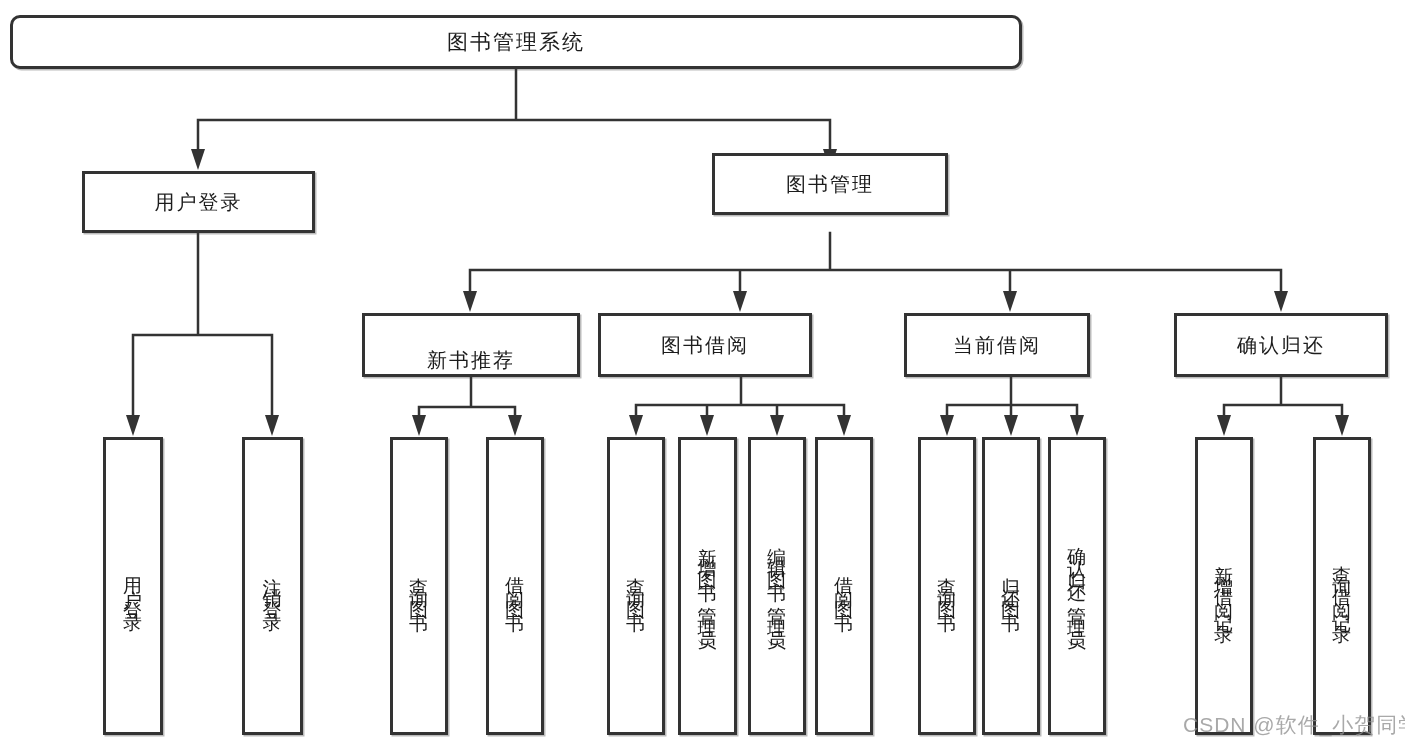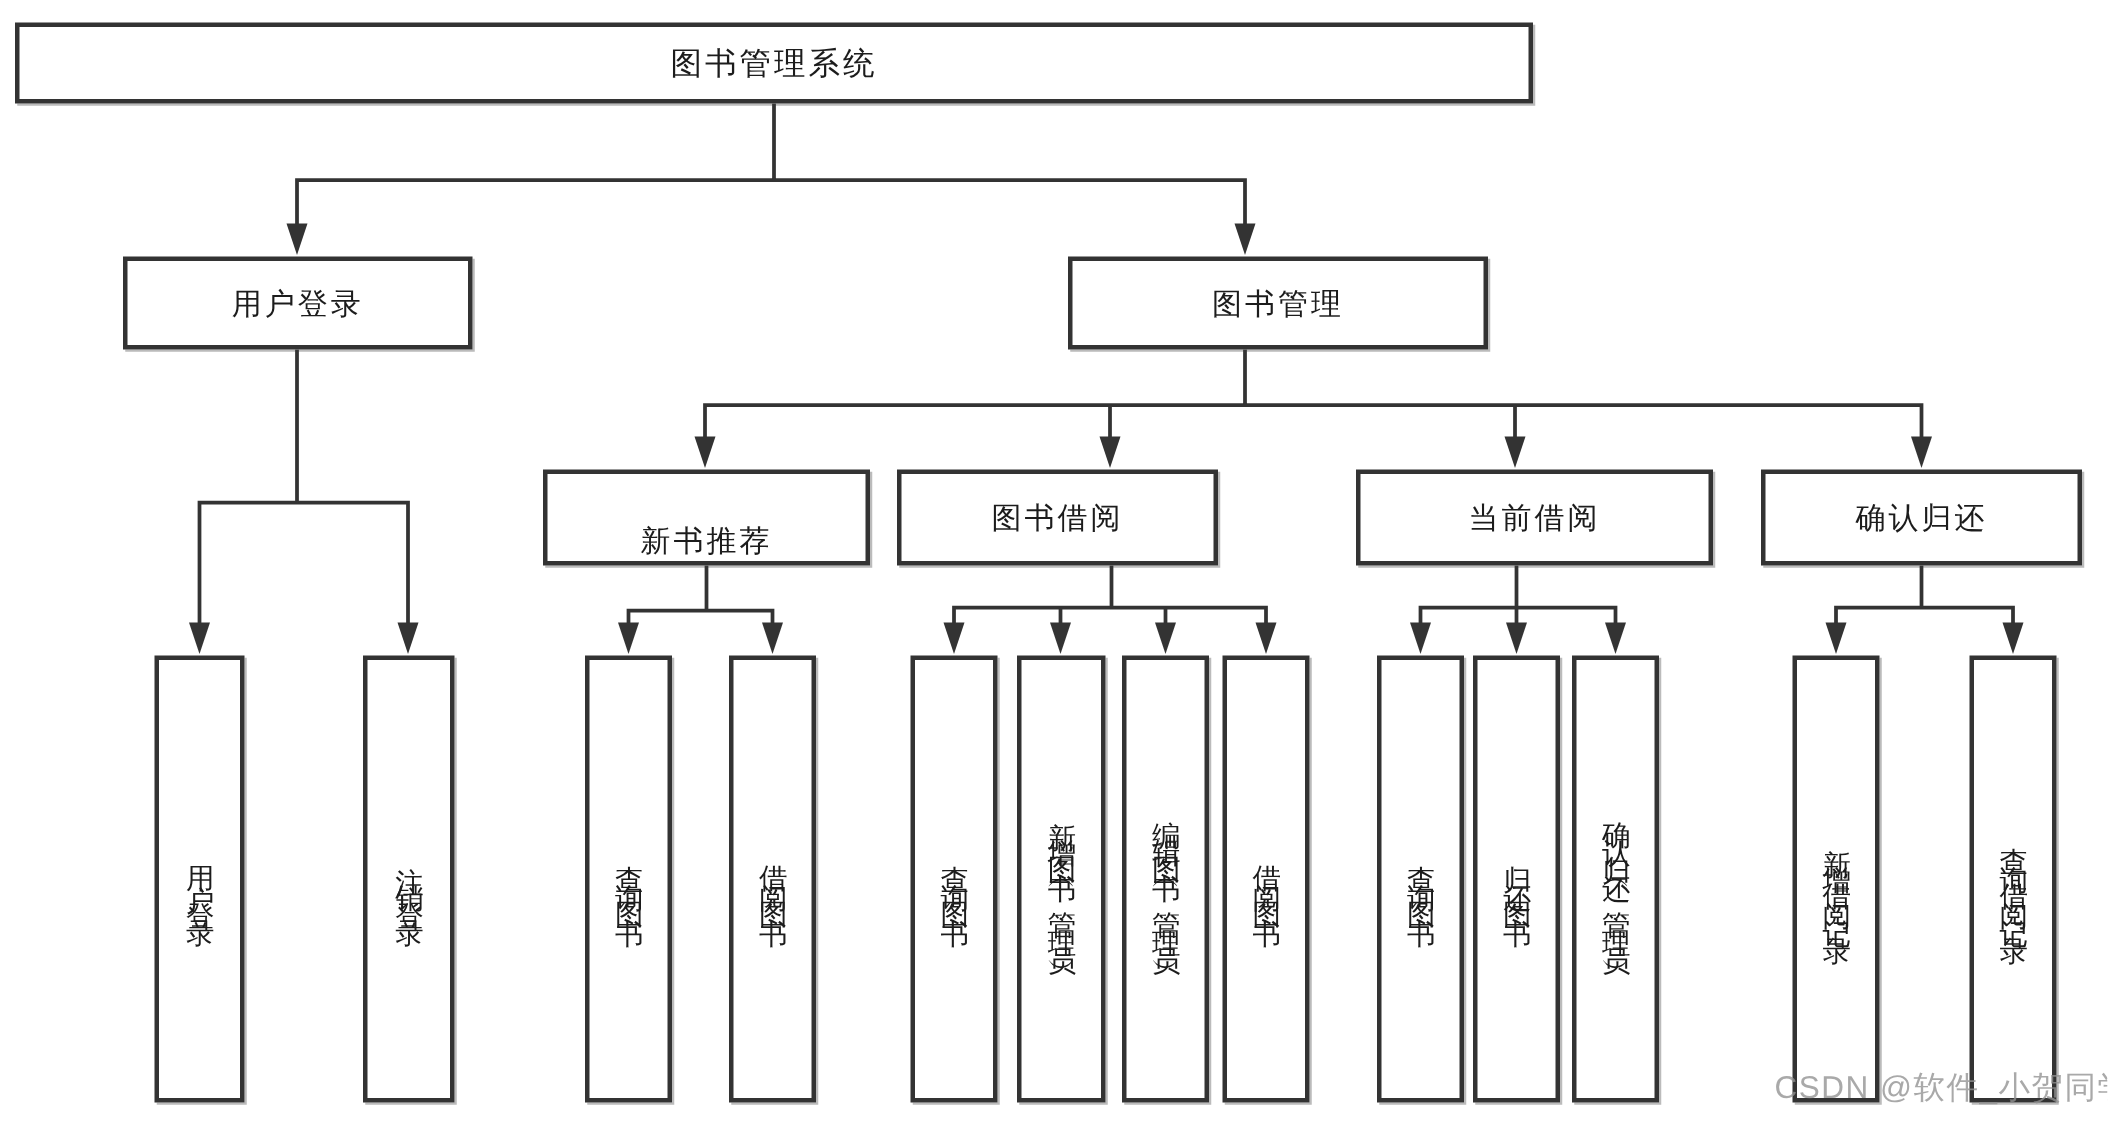--- a/index.html
+++ b/index.html
@@ -105,38 +105,38 @@
 
       <polygon points="947,436 940,415 954,415"></polygon>
       <polygon points="1011,436 1004,415 1018,415"></polygon>
       <polygon points="1077,436 1070,415 1084,415"></polygon>
 
       <polygon points="1224,436 1217,415 1231,415"></polygon>
       <polygon points="1342,436 1335,415 1349,415"></polygon>
     </g>
   </svg>
 
-  <div class="node h root" style="left:10px; top:15px; width:1012px; height:54px;">
+  <div class="node h root" style="left:10px; top:15px; width:1012px; height:54px;border-radius:10px;">
     <span class="lbl">图书管理系统</span>
   </div>
 
   <div class="node h" style="left:82px; top:171px; width:233px; height:62px;">
     <span class="lbl">用户登录</span>
   </div>
-  <div class="node h" style="left:712px; top:171px; width:280px; height:62px;">
+  <div class="node h" style="left:712px; top:153px; width:236px; height:62px;">
     <span class="lbl">图书管理</span>
   </div>
 
   <div class="node h" style="left:362px; top:313px; width:218px; height:64px;align-items:flex-end;">
     <span class="lbl">新书推荐</span>
   </div>
   <div class="node h" style="left:598px; top:313px; width:214px; height:64px;">
     <span class="lbl">图书借阅</span>
   </div>
-  <div class="node h" style="left:904px; top:313px; width:238px; height:64px;">
+  <div class="node h" style="left:904px; top:313px; width:186px; height:64px;">
     <span class="lbl">当前借阅</span>
   </div>
   <div class="node h" style="left:1174px; top:313px; width:214px; height:64px;">
     <span class="lbl">确认归还</span>
   </div>
 
   <div class="node v" style="left:103px; top:437px; width:60px; height:298px;">
     <span class="lbl">用户登录</span>
   </div>
   <div class="node v" style="left:242px; top:437px; width:61px; height:298px;">

